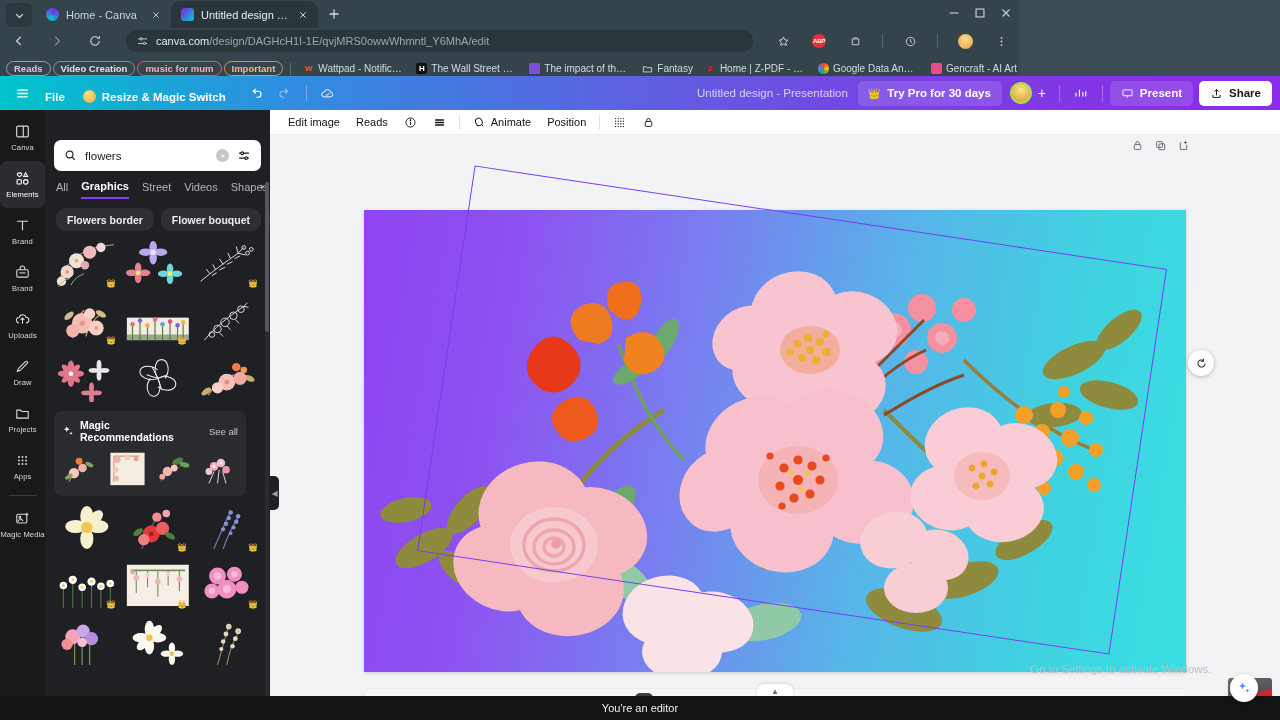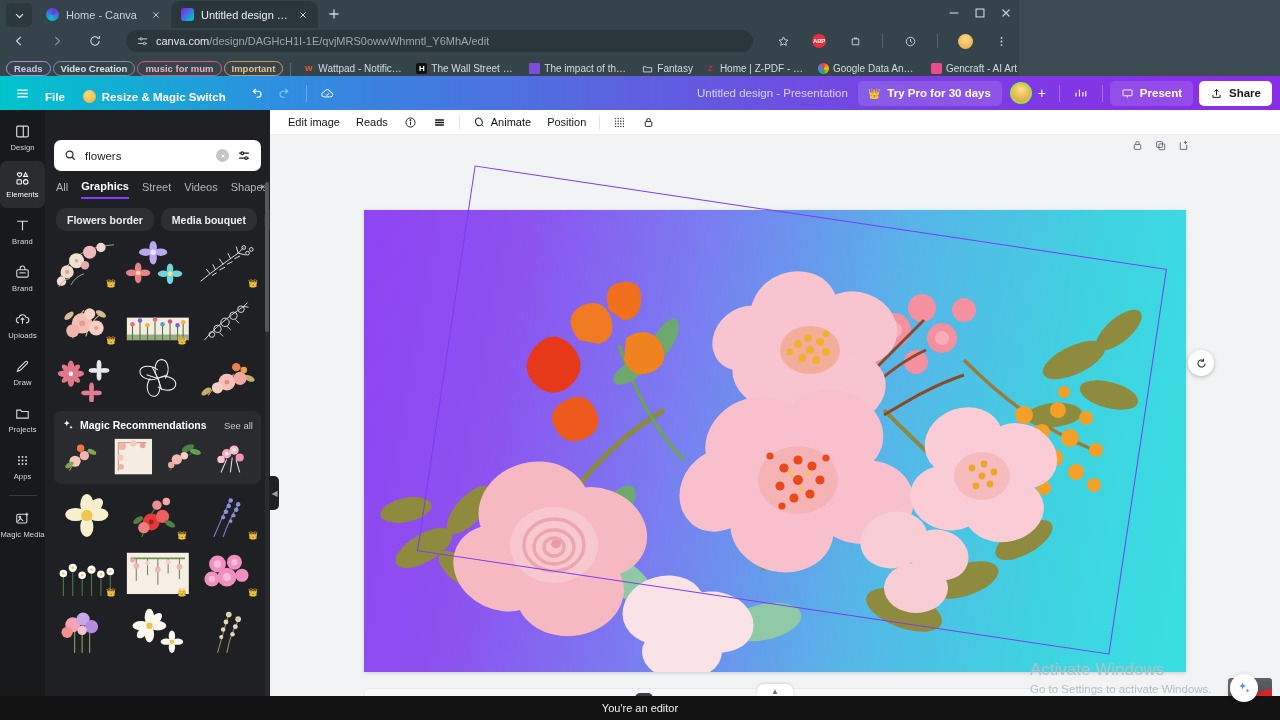--- a/index.html
+++ b/index.html
@@ -111,21 +111,21 @@
   #chips { display:flex; gap:7px; padding:9px 0 0 11px; overflow:hidden; }
   .chip { height:23px;display:flex;align-items:center;padding:8px 11px;border-radius:10px;
     background:#2e2f33;color:#eceef0;font-size:10.5px;font-weight:700;white-space:nowrap;flex:none;}
 
   #grid { padding:7px 9px 0 9px; display:grid; grid-template-columns:repeat(3,1fr);
     gap:5px 5px; }
   .cell { position:relative; height:52px; border-radius:3px; overflow:hidden;
     display:flex;align-items:center;justify-content:center; }
   .crown { position:absolute; right:3px; bottom:2px; font-size:8px; color:#f5c451; }
 
-  #magicbox { margin:7px 9px 0 9px; background:#2a2b2f; border-radius:7px; padding:8px 8px 6px 8px; }
+  #magicbox { margin:7px 24px 0 9px; background:#2a2b2f; border-radius:7px; padding:8px 8px 6px 8px; }
   #magichdr { display:flex;align-items:center;gap:6px; margin-bottom:5px;}
   #magichdr .sparkle { width:12px;height:12px;color:#fff;}
   #magichdr .mtitle { font-size:10.5px;font-weight:700;color:#fff;flex:1;}
   #magichdr .msee { font-size:9.5px;color:#c7c9cd;}
   #magicgrid { display:grid;grid-template-columns:repeat(4,1fr);gap:4px; }
   .mcell { height:42px;border-radius:3px;overflow:hidden;display:flex;align-items:center;justify-content:center;}
 
   
   #collapse { position:absolute; left:270px; top:400px; width:9px; height:34px;
     background:#1f2023; border-radius:0 5px 5px 0; display:flex; align-items:center;
@@ -446,21 +446,21 @@
       <span>Share</span>
       </div>
   </div>
 
   <div id="rail">
     <div class="railitem">
       <svg viewBox="0 0 22 22" fill="none" stroke="currentColor" stroke-width="1.5">
         <rect x="3.5" y="4" width="15" height="14" rx="1.6"></rect>
           <path d="M12 4v14"></path>
         </svg>
-      <span class="raillbl">Design</span>
+      <span class="raillbl">Canva</span>
       </div>
 
     <div class="railitem on">
       <svg viewBox="0 0 22 22" fill="none" stroke="currentColor" stroke-width="1.4">
         <path d="M4.3 5.4a1.7 1.7 0 0 1 2.9-1.2 1.7 1.7 0 0 1 2.9 1.2c0 1.6-2.9 3.3-2.9 3.3S4.3 7 4.3 5.4z"></path>
         <path d="M15 3.6l2.6 4.6h-5.2z"></path>
           <rect x="3.9" y="12.6" width="5.6" height="5.6" rx="1"></rect>
         <circle cx="15.2" cy="15.4" r="2.9"></circle>
         </svg>
       <span class="raillbl">Elements</span>
@@ -558,21 +558,21 @@
       <span class="pt">All</span>
       <span class="pt on">Graphics</span>
       <span class="pt">Street</span>
       <span class="pt">Videos</span>
       <span class="pt">Shapes</span>
       <span class="ptchev">›</span>
     </div>
 
     <div id="chips">
       <span class="chip">Flowers border</span>
-      <span class="chip">Media bouquet</span>
+      <span class="chip">Flower bouquet</span>
       <span class="chip">D</span>
     </div>
 
     <div id="grid">
 
       <div class="cell">
         <svg viewBox="0 0 70 52">
           <path d="M4 48c4-14 12-26 26-34 9-5 20-8 34-9" stroke="#8fa87a" stroke-width="1.2" fill="none"></path>
           <circle cx="14" cy="34" r="7" fill="#f3d9cd"></circle>
             <circle cx="24" cy="22" r="8" fill="#efe3d2"></circle>
@@ -1215,21 +1215,20 @@
       </div>
 
     </div>
 
     <div id="addpagerow">
       <span id="anglebadge">9°</span>
       <span id="addpagelbl">+ Add page</span>
     </div>
 
     <div id="wmark">
-      <div class="w1">Activate Windows</div>
       <div class="w2">Go to Settings to activate Windows.</div>
     </div>
 
     <div id="scrollpip">▲</div>
 
     <div id="bookcard">
         <span class="band"></span>
       </div>
     <div id="magicbubble">
       <svg viewBox="0 0 20 20" fill="currentColor">

